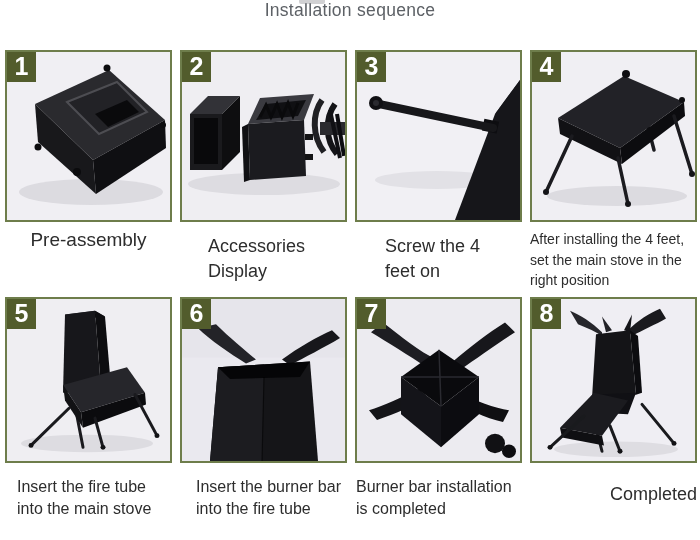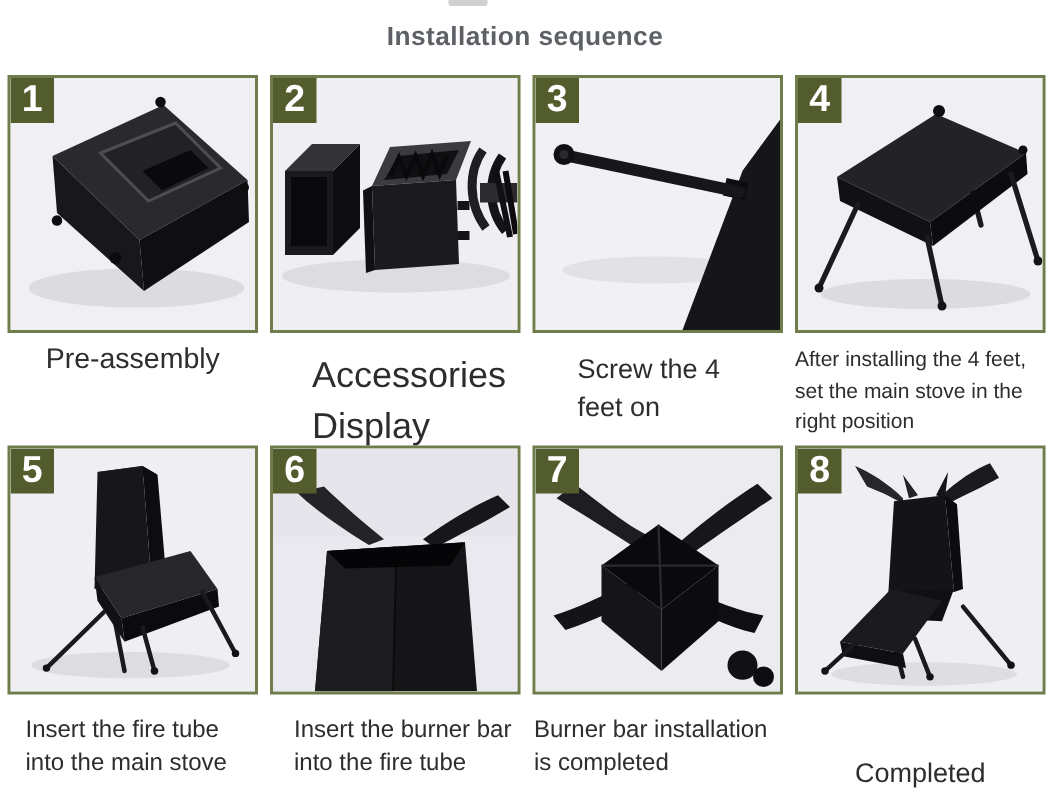--- a/index.html
+++ b/index.html
@@ -16,23 +16,23 @@
     width:700px;height:540px;
     background:var(--page-bg);
     font-family:"Liberation Sans", sans-serif;
     overflow:hidden;
   }
   .artifact{
     position:absolute;left:299px;top:0;width:26px;height:4px;
     background:#9a9a9e;opacity:.45;border-radius:0 0 2px 2px;
   }
   .title{
-    padding-top:14px;height:50px;
+    height:50px;
     text-align:center;
-    font-size:17.5px;font-weight:700;
+    font-size:17.5px;font-weight:400;
     color:var(--title-text);
     letter-spacing:.3px;
   }
   .grid{
     margin-left:5px;
     display:grid;
     grid-template-columns:repeat(4,167px);
     column-gap:8px;
   }
   .cell{display:block;}
@@ -53,27 +53,27 @@
     color:#fff;
     display:flex;align-items:center;justify-content:center;
     font-size:25px;font-weight:700;line-height:1;
     padding-bottom:2px;
   }
   .cap{
     color:var(--caption-text);
     line-height:1.4;
   }
   .cap-1{font-size:19px;text-align:center;margin-top:5px;}
-  .cap-2{font-size:24px;margin:12px 0 0 28px;width:122px;}
+  .cap-2{font-size:18px;margin:12px 0 0 28px;width:122px;}
   .cap-3{font-size:18px;margin:12px 0 0 30px;width:114px;}
   .cap-4{font-size:14px;line-height:1.48;margin:7px 0 12px 0;width:166px;}
   .cap-5{font-size:16px;margin:13px 0 0 12px;width:150px;}
   .cap-6{font-size:16px;margin:13px 0 0 16px;width:158px;}
   .cap-7{font-size:16px;margin:13px 0 0 1px;width:168px;}
-  .cap-8{font-size:18px;text-align:center;margin-top:40px;}
+  .cap-8{font-size:18px;text-align:right;margin-top:19px;}
 </style>
 </head>
 <body>
 
 <div class="page">
 
   <div class="artifact"></div>
 
   <h1 class="title">Installation sequence</h1>
 

